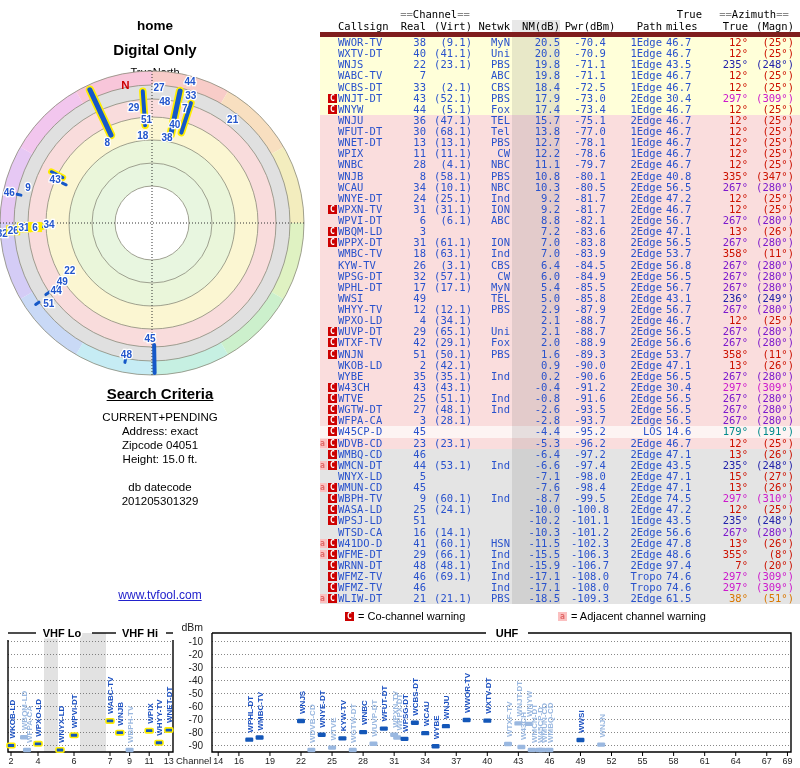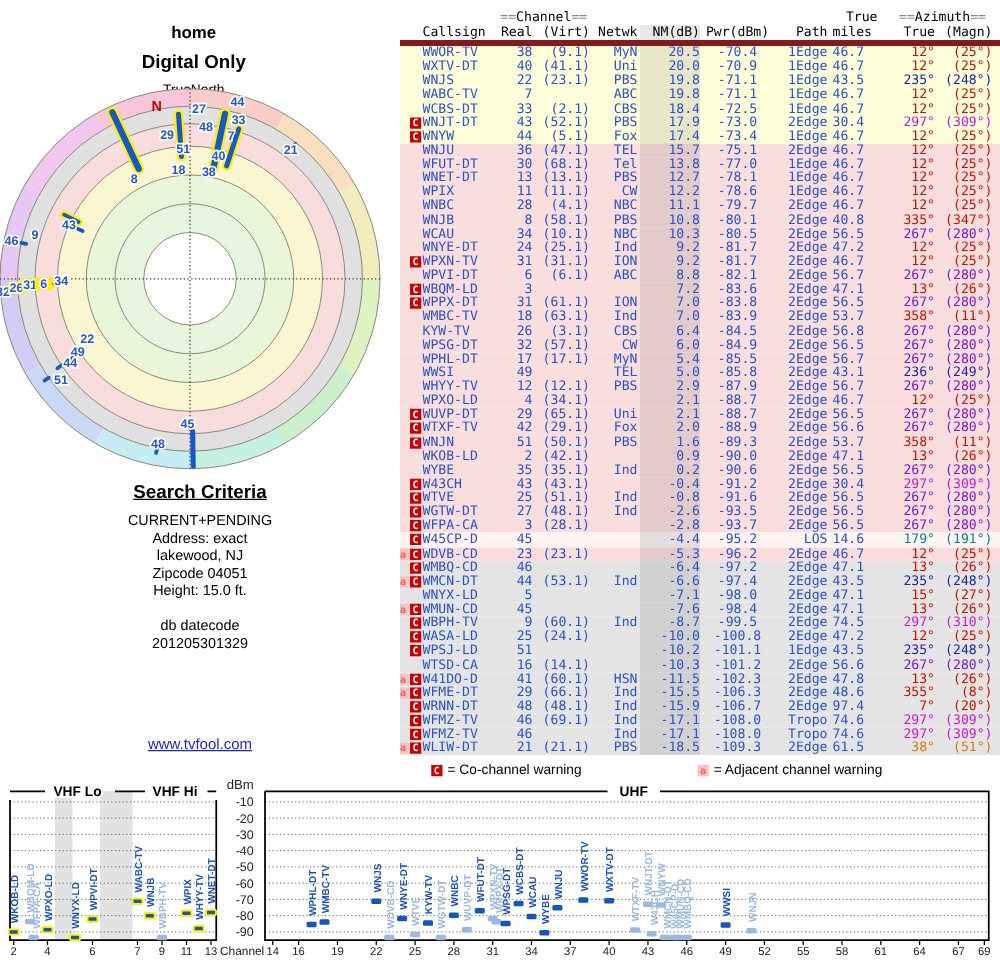--- a/index.html
+++ b/index.html
@@ -128,21 +128,20 @@
       <text x="48.7705912775194" y="307.15165326766123" text-anchor="middle" font-family="Liberation Sans,sans-serif" font-size="10" font-weight="bold" fill="#2255cc" stroke="#ffffff" stroke-width="2.5" paint-order="stroke">51</text>
       <text x="149.97552085327516" y="342.4823326381414" text-anchor="middle" font-family="Liberation Sans,sans-serif" font-size="10" font-weight="bold" fill="#2255cc" stroke="#ffffff" stroke-width="2.5" paint-order="stroke">45</text>
       <text x="126.431594619543" y="358.038042581987" text-anchor="middle" font-family="Liberation Sans,sans-serif" font-size="10" font-weight="bold" fill="#2255cc" stroke="#ffffff" stroke-width="2.5" paint-order="stroke">48</text>
     </svg>
 
   <div class="srch">
     <h3>Search Criteria</h3>
     <div id="search-lines">
         <div>CURRENT+PENDING</div>
         <div>Address: exact</div>
-        <div>lakewood, NJ</div>
         <div>Zipcode 04051</div>
         <div>Height: 15.0 ft.</div>
         <div></div>
         <div>db datecode</div>
         <div>201205301329</div>
       </div>
   </div>
   <div class="tvlink">www.tvfool.com</div>
 
   <div id="tbl">

